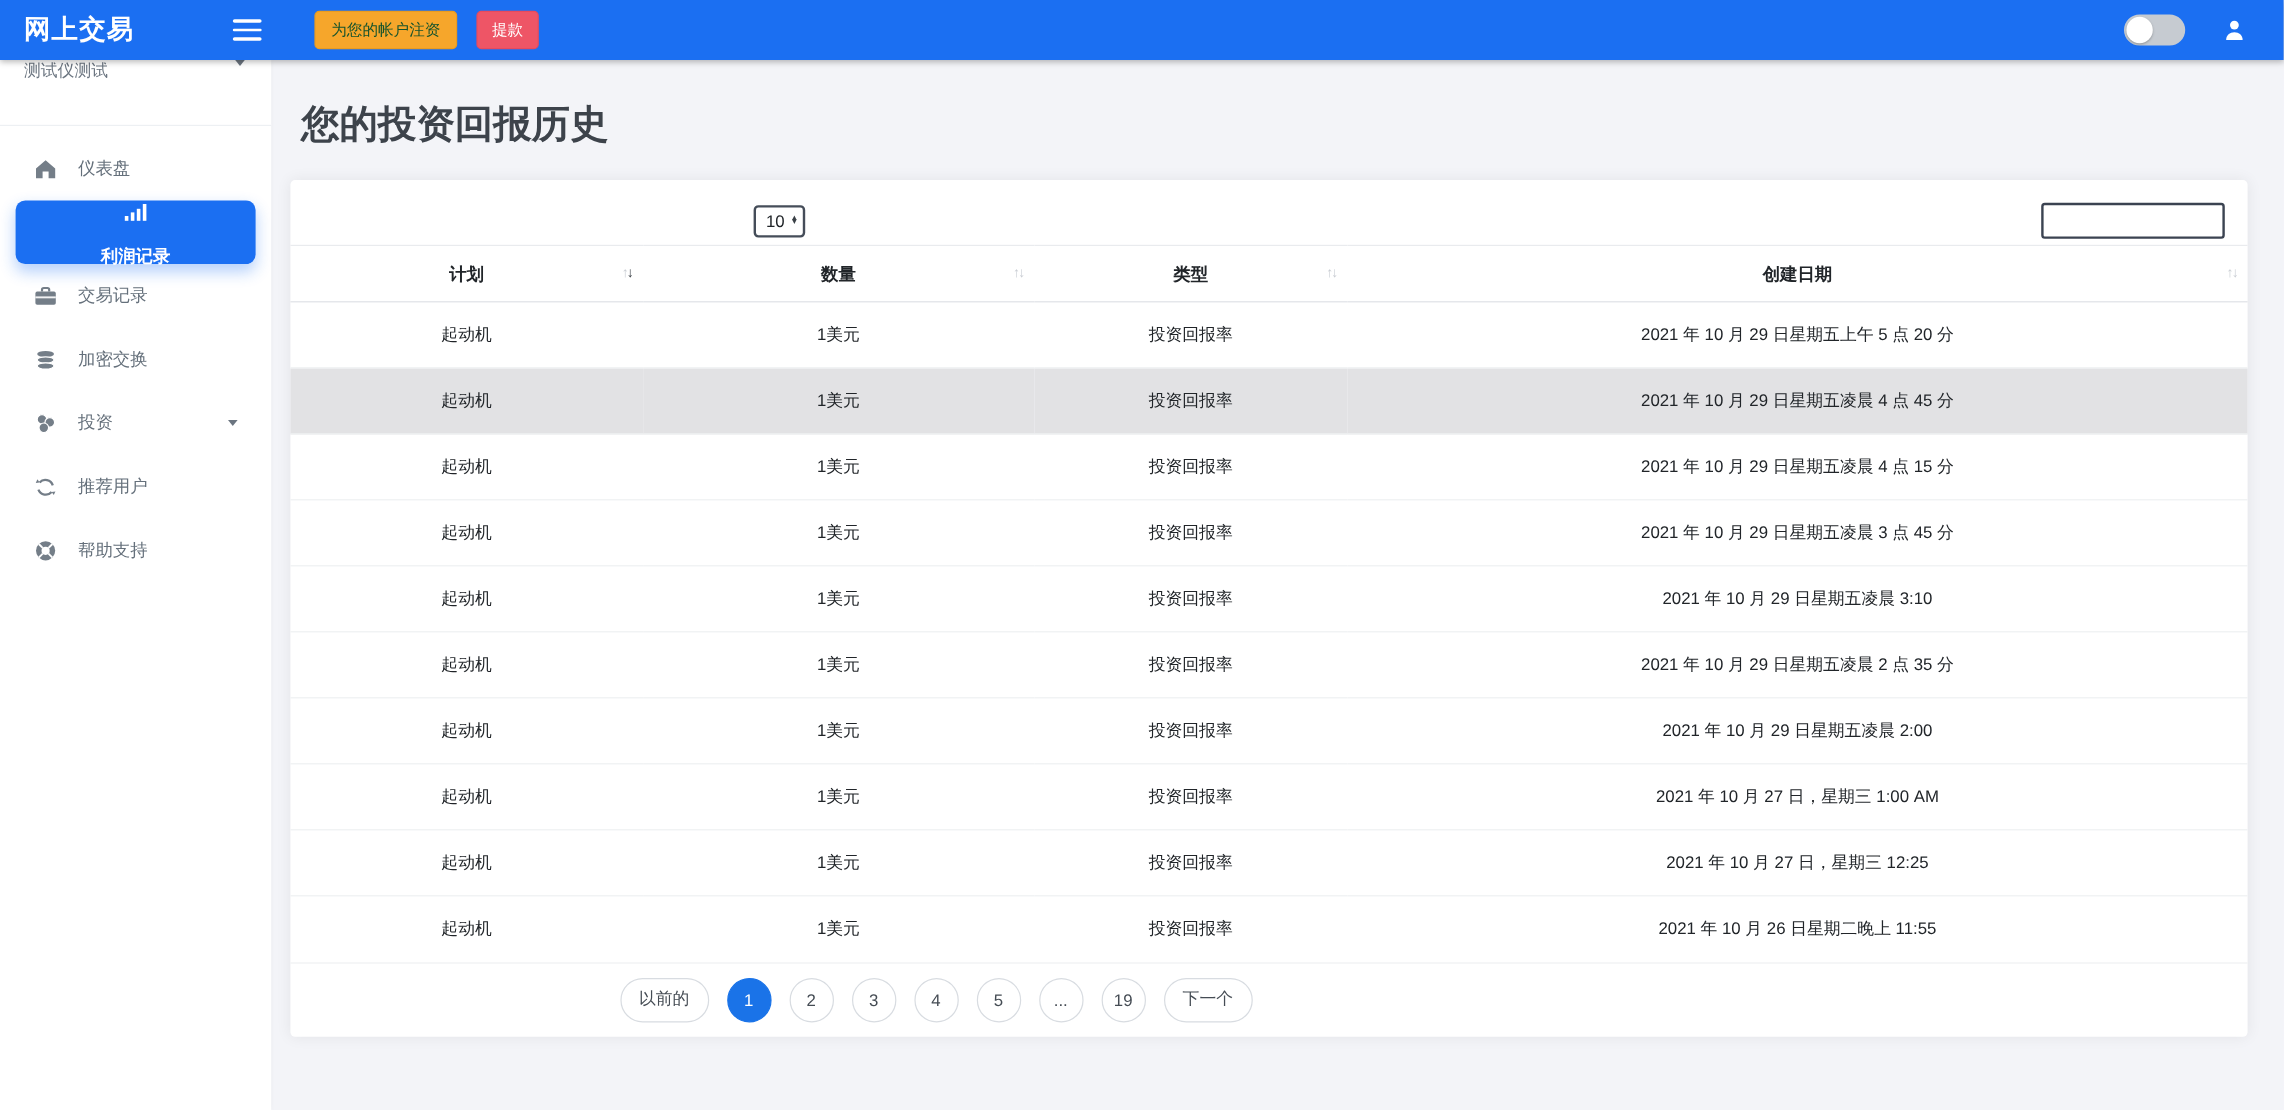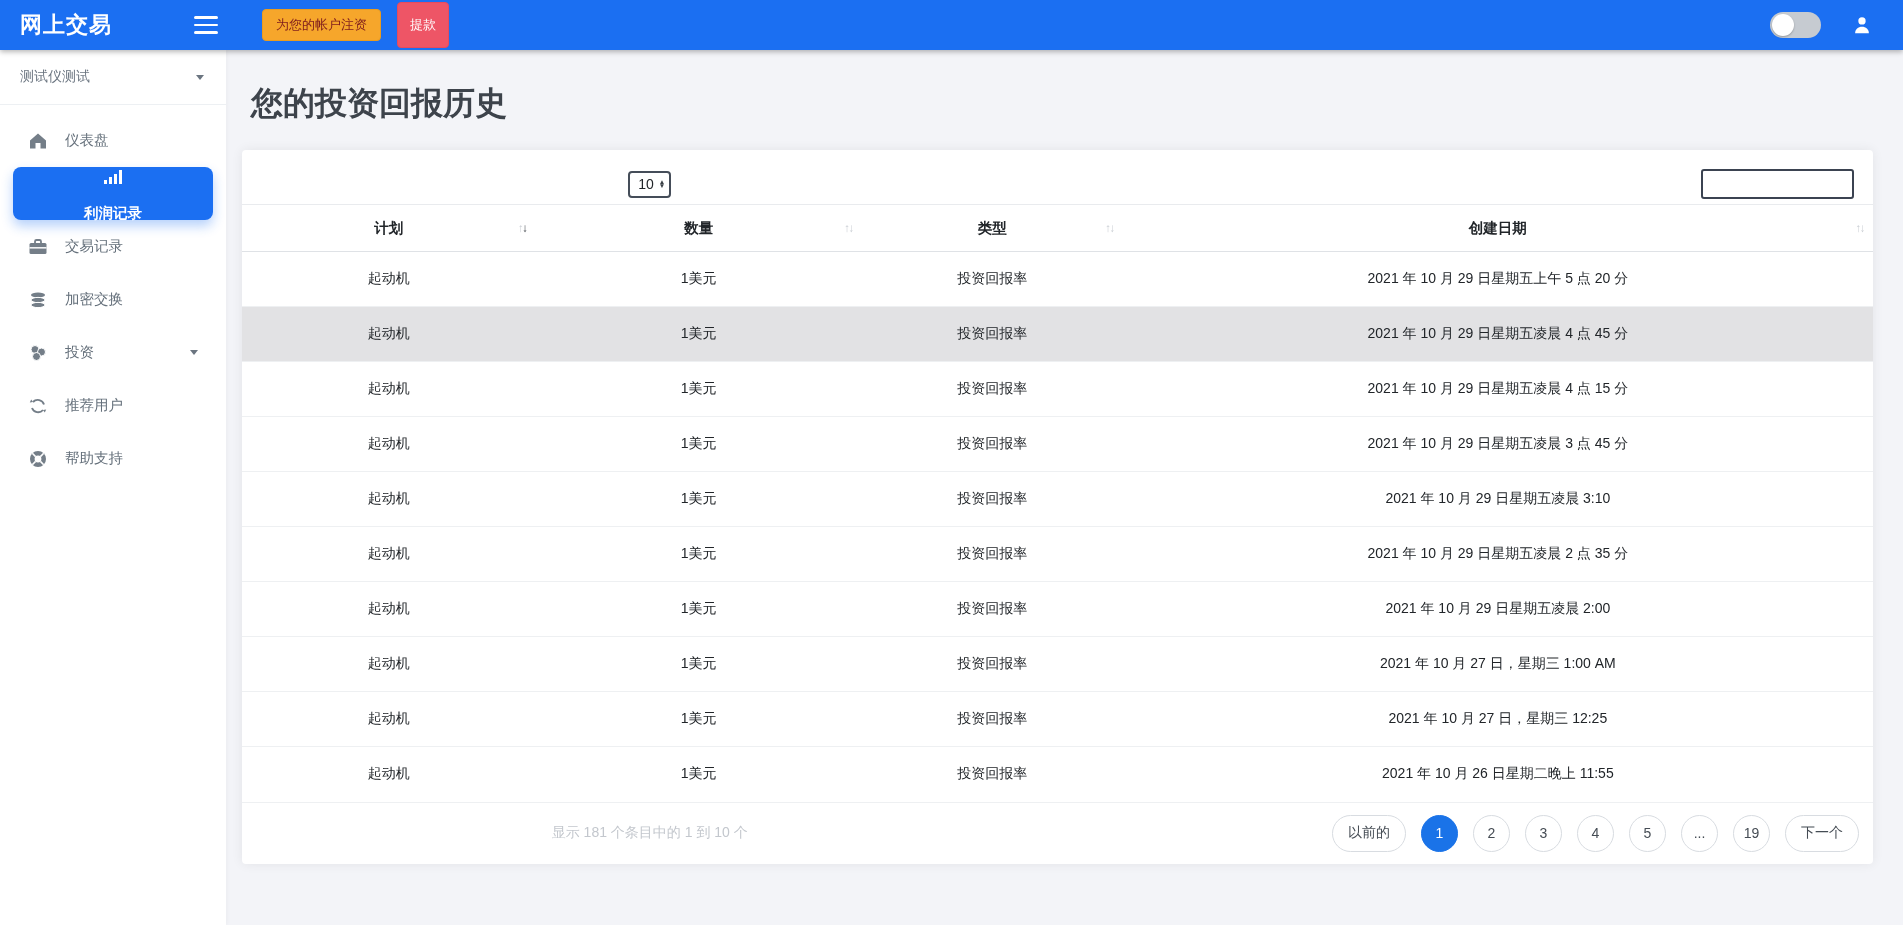--- a/index.html
+++ b/index.html
@@ -6,33 +6,33 @@
   html,body { width:1903px; height:925px; overflow:hidden;
     font-family:"Liberation Sans","DejaVu Sans",sans-serif; background:#f3f4f8; }
 
   
   .navbar { position:fixed; top:0; left:0; width:1903px; height:50px; background:#1b6ff2;
     display:flex; align-items:center; z-index:30; box-shadow:0 2px 5px rgba(0,0,0,.28); }
   .brand { color:#fff; font-size:22px; font-weight:700; padding-left:20px; width:168px; letter-spacing:1px; cursor:pointer; }
   .hamburger { width:24px; height:18px; display:flex; flex-direction:column; justify-content:space-between; margin-left:26px; cursor:pointer; }
   .hamburger span { display:block; height:2.6px; background:#fff; border-radius:2px; }
   .btn-fund { margin-left:44px; height:32px; padding:0 13px; background:#f6a62b; border:1px solid #eb9c1e;
-    color:#7f1d1d; font-size:13px; border-radius:4px; cursor:pointer; font-family:inherit; }
-  .btn-withdraw { margin-left:16px; height:46px; padding:0 12px; background:#ee5566; border:1px solid #e84a5c;
+    color:#14532d; font-size:13px; border-radius:4px; cursor:pointer; font-family:inherit; }
+  .btn-withdraw { margin-left:16px; height:32px; padding:0 12px; background:#ee5566; border:1px solid #e84a5c;
     color:#fff; font-size:13px; border-radius:4px; cursor:pointer; font-family:inherit; }
   .nav-right { margin-left:auto; display:flex; align-items:center; gap:30px; padding-right:30px; }
   .toggle { width:51px; height:26px; border-radius:13px; background:#c6cbd1; position:relative; cursor:pointer; }
   .toggle .knob { position:absolute; left:2px; top:2px; width:22px; height:22px; border-radius:50%; background:#fff;
     box-shadow:0 1px 2px rgba(0,0,0,.25); }
   .user-ic { width:22px; height:22px; cursor:pointer; }
 
   
   .sidebar { position:fixed; top:50px; left:0; width:226px; height:875px; background:#fff; z-index:20;
     box-shadow:1px 0 4px rgba(0,0,0,.04); }
-  .acct-select { height:55px; display:flex; align-items:center; justify-content:space-between;
+  .acct-select { height:55px; display:flex; justify-content:space-between;
     padding:0 22px 0 20px; font-size:14px; color:#6b7580; border-bottom:1px solid #edf0f3; cursor:pointer; }
   .caret { width:0; height:0; border-left:4.5px solid transparent; border-right:4.5px solid transparent;
     border-top:5px solid #6b7580; }
   .snav { padding-top:9px;font-family:Liberation Mono, monospace; }
   .nav-item { height:53px; margin:0 13px; padding:0 15px; display:flex; align-items:center; gap:17px;
     color:#65707b; font-size:14.5px; border-radius:8px; cursor:pointer; }
   .nav-item svg { flex:0 0 20px; }
   .nav-item.active { background:#1b6ff2; color:#fff; font-weight:700;
     box-shadow:0 6px 12px rgba(27,111,242,.32);flex-direction:column; }
   .nav-item .caret { margin-left:auto; }
@@ -281,21 +281,20 @@
         <tr>
           <td>起动机</td>
           <td>1美元</td>
           <td>投资回报率</td>
           <td>2021 年 10 月 26 日星期二晚上 11:55</td>
         </tr>
       </tbody>
     </table>
 
     <div class="cardfooter">
-      <div class="info">显示 181 个条目中的 1 到 10 个</div>
       <div class="pager">
         <button class="pg pill">以前的</button>
         <button class="pg num active">1</button>
         <button class="pg num">2</button>
         <button class="pg num">3</button>
         <button class="pg num">4</button>
         <button class="pg num">5</button>
         <button class="pg num">...</button>
         <button class="pg num">19</button>
         <button class="pg pill">下一个</button>

